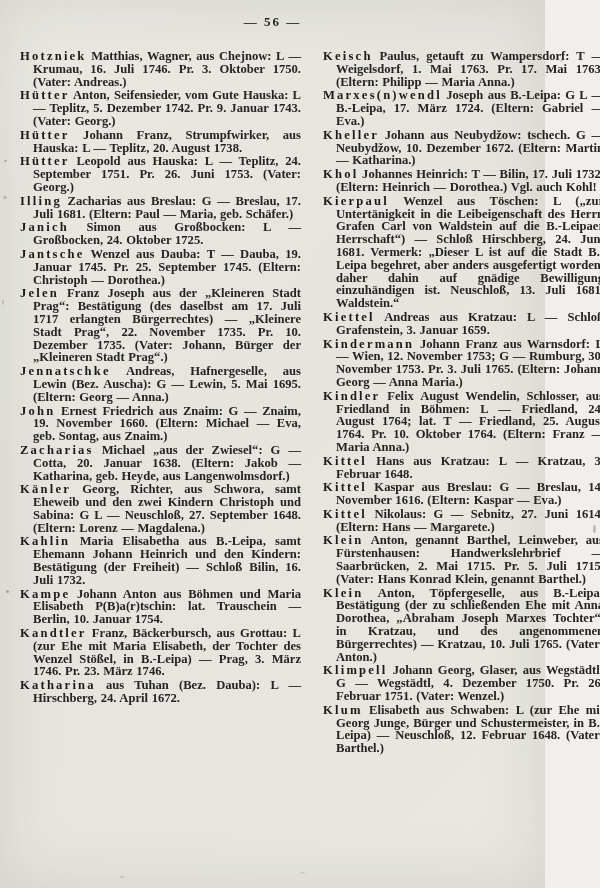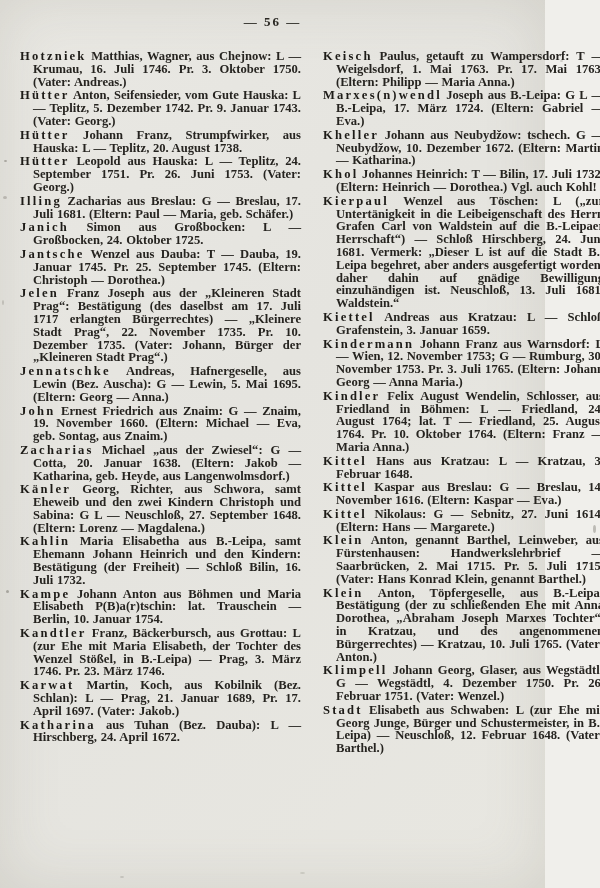--- a/index.html
+++ b/index.html
@@ -90,39 +90,38 @@
         <p class="entry"><span class="surname">Janich</span><span> Simon aus Großbocken: L — Großbocken, 24. Oktober 1725.</span></p>
         <p class="entry"><span class="surname">Jantsche</span><span> Wenzel aus Dauba: T — Dauba, 19. Januar 1745. Pr. 25. September 1745. (Eltern: Christoph — Dorothea.)</span></p>
         <p class="entry"><span class="surname">Jelen</span><span> Franz Joseph aus der „Kleineren Stadt Prag“: Bestätigung (des daselbst am 17. Juli 1717 erlangten Bürgerrechtes) — „Kleinere Stadt Prag“, 22. November 1735. Pr. 10. Dezember 1735. (Vater: Johann, Bürger der „Kleineren Stadt Prag“.)</span></p>
         <p class="entry"><span class="surname">Jennatschke</span><span> Andreas, Hafnergeselle, aus Lewin (Bez. Auscha): G — Lewin, 5. Mai 1695. (Eltern: Georg — Anna.)</span></p>
         <p class="entry"><span class="surname">John</span><span> Ernest Friedrich aus Znaim: G — Znaim, 19. November 1660. (Eltern: Michael — Eva, geb. Sontag, aus Znaim.)</span></p>
         <p class="entry"><span class="surname">Zacharias</span><span> Michael „aus der Zwiesel“: G — Cotta, 20. Januar 1638. (Eltern: Jakob — Katharina, geb. Heyde, aus Langenwolmsdorf.)</span></p>
         <p class="entry"><span class="surname">Känler</span><span> Georg, Richter, aus Schwora, samt Eheweib und den zwei Kindern Christoph und Sabina: G L — Neuschloß, 27. September 1648. (Eltern: Lorenz — Magdalena.)</span></p>
         <p class="entry"><span class="surname">Kahlin</span><span> Maria Elisabetha aus B.-Leipa, samt Ehemann Johann Heinrich und den Kindern: Bestätigung (der Freiheit) — Schloß Bilin, 16. Juli 1732.</span></p>
         <p class="entry"><span class="surname">Kampe</span><span> Johann Anton aus Böhmen und Maria Elisabeth P(B)a(r)tschin: lat. Trauschein — Berlin, 10. Januar 1754.</span></p>
         <p class="entry"><span class="surname">Kandtler</span><span> Franz, Bäckerbursch, aus Grottau: L (zur Ehe mit Maria Elisabeth, der Tochter des Wenzel Stößel, in B.-Leipa) — Prag, 3. März 1746. Pr. 23. März 1746.</span></p>
-        <p class="entry"><span class="surname">Karwat</span><span> Martin, Koch, aus Kobilnik (Bez. Schlan): L — Prag, 21. Januar 1689, Pr. 17. April 1697. (Vater: Jakob.)</span></p>
         <p class="entry"><span class="surname">Katharina</span><span> aus Tuhan (Bez. Dauba): L — Hirschberg, 24. April 1672.</span></p>
       </div>
     <div class="col" id="col-right">
         <p class="entry"><span class="surname">Keisch</span><span> Paulus, getauft zu Wampersdorf: T — Weigelsdorf, 1. Mai 1763. Pr. 17. Mai 1763. (Eltern: Philipp — Maria Anna.)</span></p>
         <p class="entry"><span class="surname">Marxes(n)wendl</span><span> Joseph aus B.-Leipa: G L — B.-Leipa, 17. März 1724. (Eltern: Gabriel — Eva.)</span></p>
         <p class="entry"><span class="surname">Kheller</span><span> Johann aus Neubydžow: tschech. G — Neubydžow, 10. Dezember 1672. (Eltern: Martin — Katharina.)</span></p>
         <p class="entry"><span class="surname">Khol</span><span> Johannes Heinrich: T — Bilin, 17. Juli 1732. (Eltern: Heinrich — Dorothea.) Vgl. auch Kohl!</span></p>
         <p class="entry"><span class="surname">Kierpaul</span><span> Wenzel aus Töschen: L („zur Untertänigkeit in die Leibeigenschaft des Herrn Grafen Carl von Waldstein auf die B.-Leipaer Herrschaft“) — Schloß Hirschberg, 24. Juni 1681. Vermerk: „Dieser L ist auf die Stadt B.-Leipa begehret, aber anders ausgefertigt worden, daher dahin auf gnädige Bewilligung einzuhändigen ist. Neuschloß, 13. Juli 1681. Waldstein.“</span></p>
         <p class="entry"><span class="surname">Kiettel</span><span> Andreas aus Kratzau: L — Schloß Grafenstein, 3. Januar 1659.</span></p>
         <p class="entry"><span class="surname">Kindermann</span><span> Johann Franz aus Warnsdorf: L — Wien, 12. November 1753; G — Rumburg, 30. November 1753. Pr. 3. Juli 1765. (Eltern: Johann Georg — Anna Maria.)</span></p>
         <p class="entry"><span class="surname">Kindler</span><span> Felix August Wendelin, Schlosser, aus Friedland in Böhmen: L — Friedland, 24. August 1764; lat. T — Friedland, 25. August 1764. Pr. 10. Oktober 1764. (Eltern: Franz — Maria Anna.)</span></p>
         <p class="entry"><span class="surname">Kittel</span><span> Hans aus Kratzau: L — Kratzau, 3. Februar 1648.</span></p>
         <p class="entry"><span class="surname">Kittel</span><span> Kaspar aus Breslau: G — Breslau, 14. November 1616. (Eltern: Kaspar — Eva.)</span></p>
         <p class="entry"><span class="surname">Kittel</span><span> Nikolaus: G — Sebnitz, 27. Juni 1614. (Eltern: Hans — Margarete.)</span></p>
         <p class="entry"><span class="surname">Klein</span><span> Anton, genannt Barthel, Leinweber, aus Fürstenhausen: Handwerkslehrbrief — Saarbrücken, 2. Mai 1715. Pr. 5. Juli 1715. (Vater: Hans Konrad Klein, genannt Barthel.)</span></p>
         <p class="entry"><span class="surname">Klein</span><span> Anton, Töpfergeselle, aus B.-Leipa: Bestätigung (der zu schließenden Ehe mit Anna Dorothea, „Abraham Joseph Marxes Tochter“, in Kratzau, und des angenommenen Bürgerrechtes) — Kratzau, 10. Juli 1765. (Vater: Anton.)</span></p>
         <p class="entry"><span class="surname">Klimpell</span><span> Johann Georg, Glaser, aus Wegstädtl: G — Wegstädtl, 4. Dezember 1750. Pr. 26. Februar 1751. (Vater: Wenzel.)</span></p>
-        <p class="entry"><span class="surname">Stadt</span><span> Elisabeth aus Schwaben: L (zur Ehe mit Georg Junge, Bürger und Schustermeister, in B.-Leipa) — Neuschloß, 12. Februar 1648. (Vater: Barthel.)</span></p>
+        <p class="entry"><span class="surname">Klum</span><span> Elisabeth aus Schwaben: L (zur Ehe mit Georg Junge, Bürger und Schustermeister, in B.-Leipa) — Neuschloß, 12. Februar 1648. (Vater: Barthel.)</span></p>
       </div>
   </div>
 
   <div class="speckle sp1"></div>
   <div class="speckle sp2"></div>
   <div class="speckle sp3"></div>
   <div class="speckle sp4"></div>
   <div class="speckle sp5"></div>
   <div class="speckle sp6"></div>
   <div class="speckle sp7"></div>

